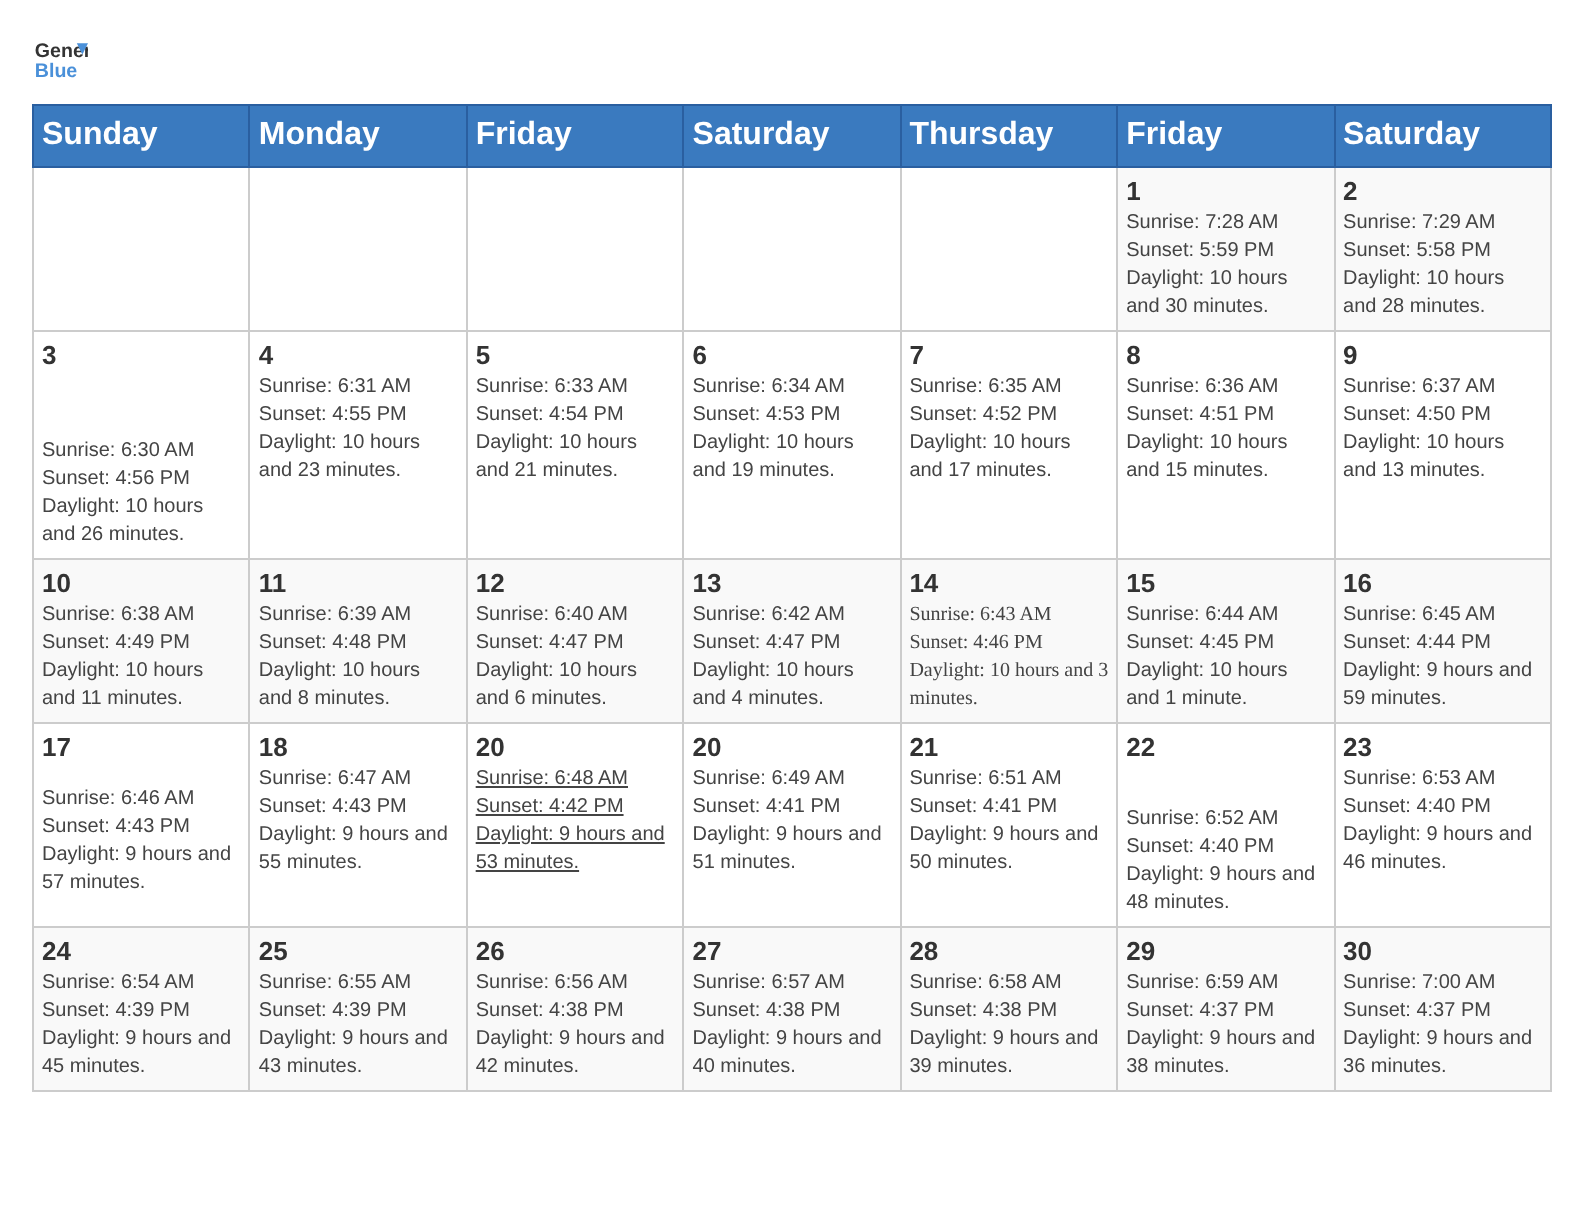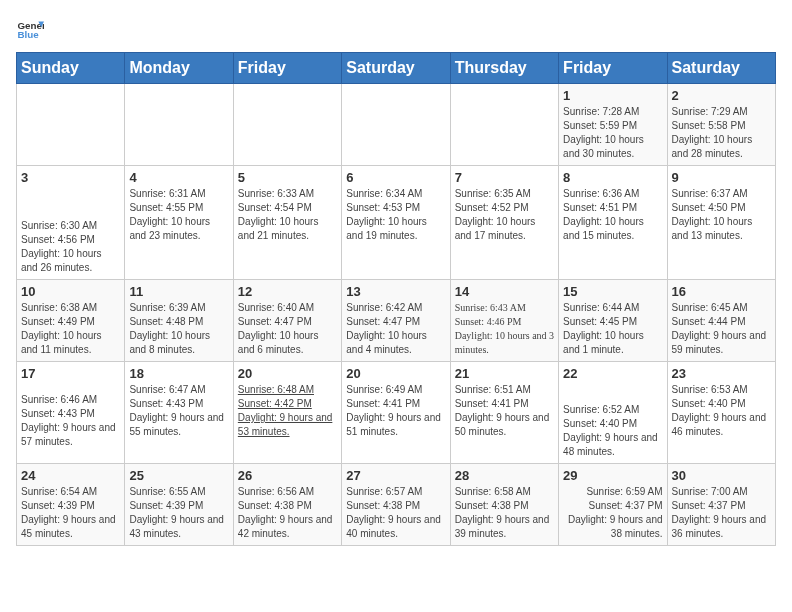--- a/index.html
+++ b/index.html
@@ -290,21 +290,21 @@
 Daylight: 9 hours and 40 minutes.</div>
         </td>
         <td>
           <span class="day-number">28</span>
           <div class="day-info" style="white-space: pre-line;">Sunrise: 6:58 AM
 Sunset: 4:38 PM
 Daylight: 9 hours and 39 minutes.</div>
         </td>
         <td>
           <span class="day-number">29</span>
-          <div class="day-info" style="white-space: pre-line; text-align: right;">Sunrise: 6:59 AM
+          <div class="day-info" style="white-space: pre-line;">Sunrise: 6:59 AM
 Sunset: 4:37 PM
 Daylight: 9 hours and 38 minutes.</div>
         </td>
         <td>
           <span class="day-number">30</span>
           <div class="day-info" style="white-space: pre-line;">Sunrise: 7:00 AM
 Sunset: 4:37 PM
 Daylight: 9 hours and 36 minutes.</div>
         </td>
       </tr>

